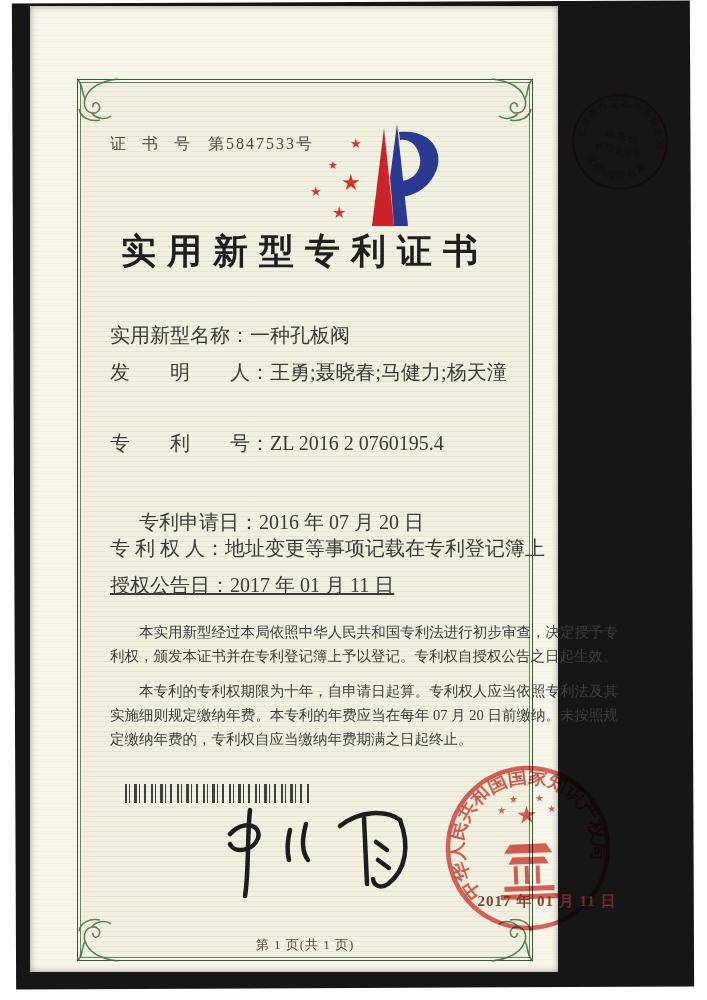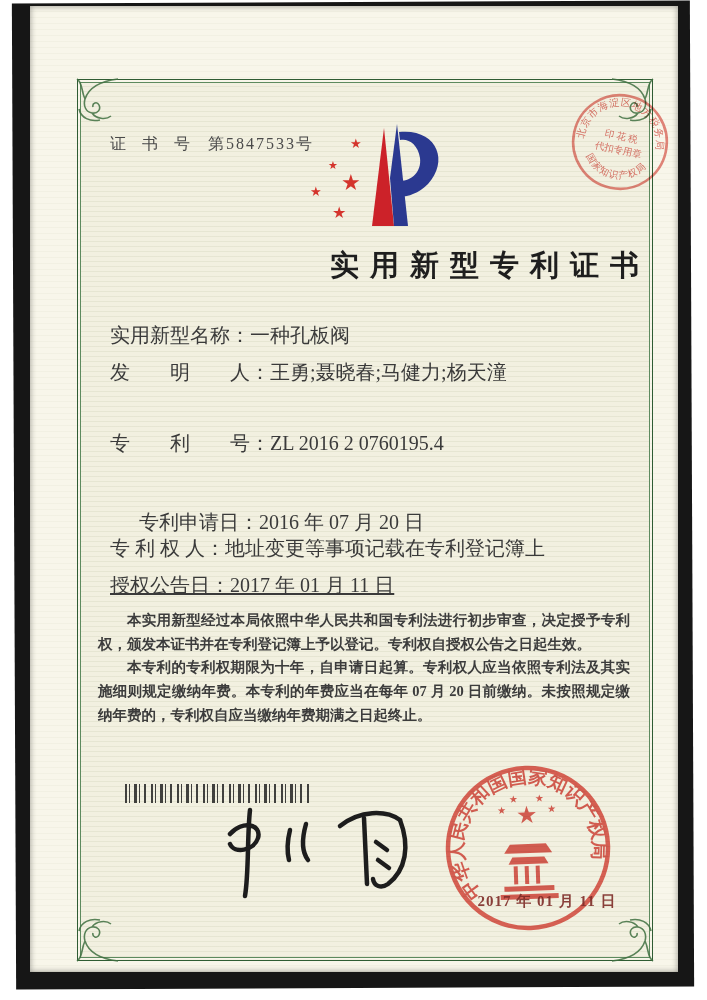--- a/index.html
+++ b/index.html
@@ -6,21 +6,21 @@
   body{
     width:707px;height:1000px;position:relative;background:#ffffff;
     font-family:"Liberation Serif","DejaVu Serif",serif;
     overflow:hidden;
   }
   .backdrop{
     position:absolute;left:14px;top:2px;width:678px;height:986px;
     background:#161616;transform:rotate(-0.25deg);
   }
   .paper{
-    position:absolute;left:30px;top:6px;width:648px;height:966px;
+    position:absolute;left:30px;top:6px;width:528px;height:966px;
     background:
       repeating-linear-gradient(0deg, rgba(160,168,130,.07) 0 1px, transparent 1px 6px),
       #f8f6ea;
     box-shadow:0 0 6px rgba(0,0,0,.4) inset;
   }
   .frame{
     position:absolute;left:50px;top:76px;right:28px;bottom:14px;
     border:1px solid #5d8a5e;outline:1.5px solid #2f5c33;outline-offset:2px;
     background:
       repeating-linear-gradient(0deg, rgba(150,160,118,.13) 0 1px, transparent 1px 5px),
@@ -39,36 +39,36 @@
   .cert-no .lbl{letter-spacing:6px;margin-right:6px;}
 
   .logo{position:absolute;left:268px;top:108px;width:160px;height:126px;}
 
   .seal-tax{
     position:absolute;left:538px;top:84px;width:104px;height:104px;
     transform:rotate(12deg);opacity:.8;mix-blend-mode:multiply;
   }
 
   .title{
-    position:absolute;left:50px;right:28px;top:240px;text-align:right;
-    font-size:29px;font-weight:bold;color:#1e1e1e;letter-spacing:11px;
+    position:absolute;left:50px;right:28px;top:222px;text-align:center;
+    font-size:35px;font-weight:bold;color:#1e1e1e;letter-spacing:11px;
   }
 
   .field{
     position:absolute;left:80px;right:60px;font-size:20px;color:#3a3a3a;
     white-space:nowrap;
   }
   .f1{top:316px;} .f2{top:353px;} .f3{top:424px;}
   .f4{top:503px;margin-left:29px;} .f5{top:529px;} .f6{top:566px;text-decoration:underline;}
 
   .body-text{
     position:absolute;left:68px;width:532px;top:603px;
     font-size:14.5px;line-height:1.63;color:#3c3c3c;text-align:justify;
   }
-  .body-text p{margin:0;text-indent:2em;font-weight:bold;}
+  .body-text p{margin:12px;text-indent:2em;}
 
   .barcode{
     position:absolute;left:95px;top:778px;width:186px;height:19px;
     background:
       repeating-linear-gradient(90deg,
         #222 0 2px, transparent 2px 4px,
         #222 4px 5px, transparent 5px 9px,
         #222 9px 12px, transparent 12px 14px,
         #222 14px 15px, transparent 15px 19px,
         #222 19px 21px, transparent 21px 26px);
@@ -212,14 +212,15 @@
       <rect x="76" y="109" width="4" height="18"></rect>
       <rect x="87" y="109" width="4" height="18"></rect>
       <rect x="98" y="109" width="4" height="18"></rect>
       <rect x="66" y="129" width="50" height="5"></rect>
       <rect x="62" y="137" width="58" height="5"></rect>
     </g>
   </svg>
 
   <div class="seal-date">2017 年 01 月 11 日</div>
 
+  <div class="footer">第 1 页(共 1 页)</div>
 
 </div>
 
 </body></html>

